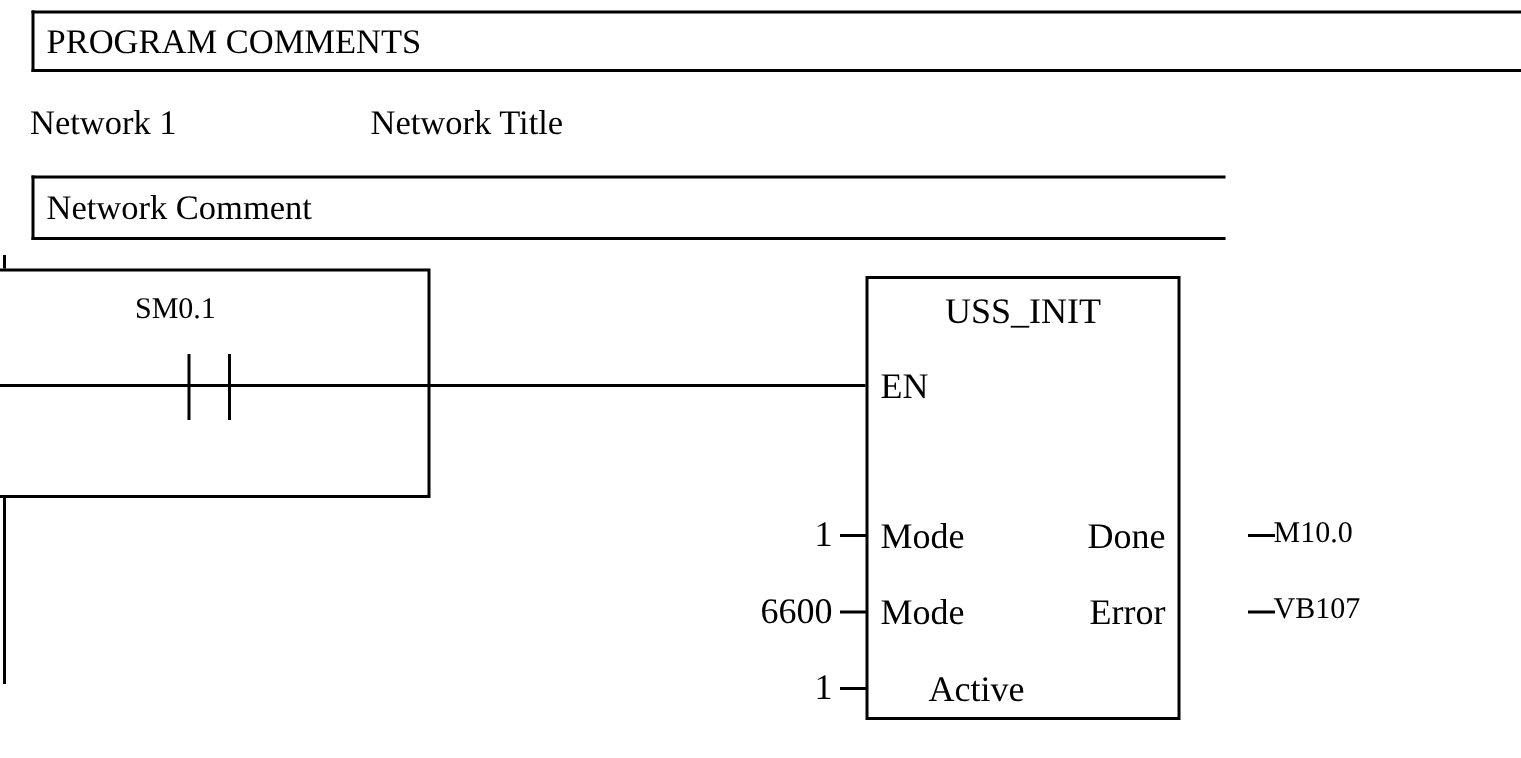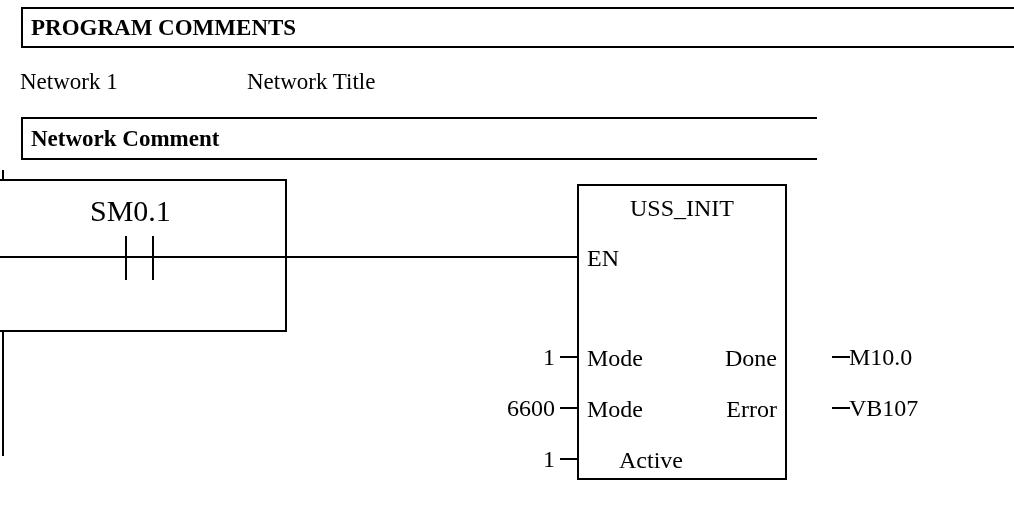--- a/index.html
+++ b/index.html
@@ -27,21 +27,20 @@
   .txt   { position: absolute; white-space: pre; line-height: 1; text-align: center; }
 
   
   .cmt-box {
     position: absolute;
     border-top: 2px solid #000;
     border-bottom: 2px solid #000;
     border-left: 2px solid #000;
     box-sizing: border-box;
     background: #fff;
-    font-weight: bold;
   }
   .cmt-box .cmt-text {
     position: absolute;
     left: 8px;
     top: 50%;
     transform: translateY(-52%);
     font-size: 23px;
     white-space: pre;
     line-height: 1;
   }
@@ -66,21 +65,21 @@
     width: 289px;
     height: 153px;
     border: 2px solid #000;
     box-sizing: border-box;
     background: #fff;
   }
 
   #contact-label {
     left: 90px;
     top: 196px;
-    font-size: 30px;
+    font-size: 20px;
   }
   
   #contact-bar-left  { left: 125px; top: 236px; height: 44px; }
   #contact-bar-right { left: 152px; top: 236px; height: 44px; }
 
   
   #rung-wire { left: 0px; top: 256px; width: 578px; }
 
   
   #uss-block {
@@ -126,21 +125,21 @@
   .operand-in {
     position: absolute;
     font-size: 24px;
     line-height: 1;
     white-space: pre;
     text-align: right;
     width: 140px;
   }
   .operand-out {
     position: absolute;
-    font-size: 24px;
+    font-size: 20px;
     line-height: 1;
     white-space: pre;
     text-align: left;
   }
 </style>
 </head>
 <body>
 
 <div id="screen">
 

